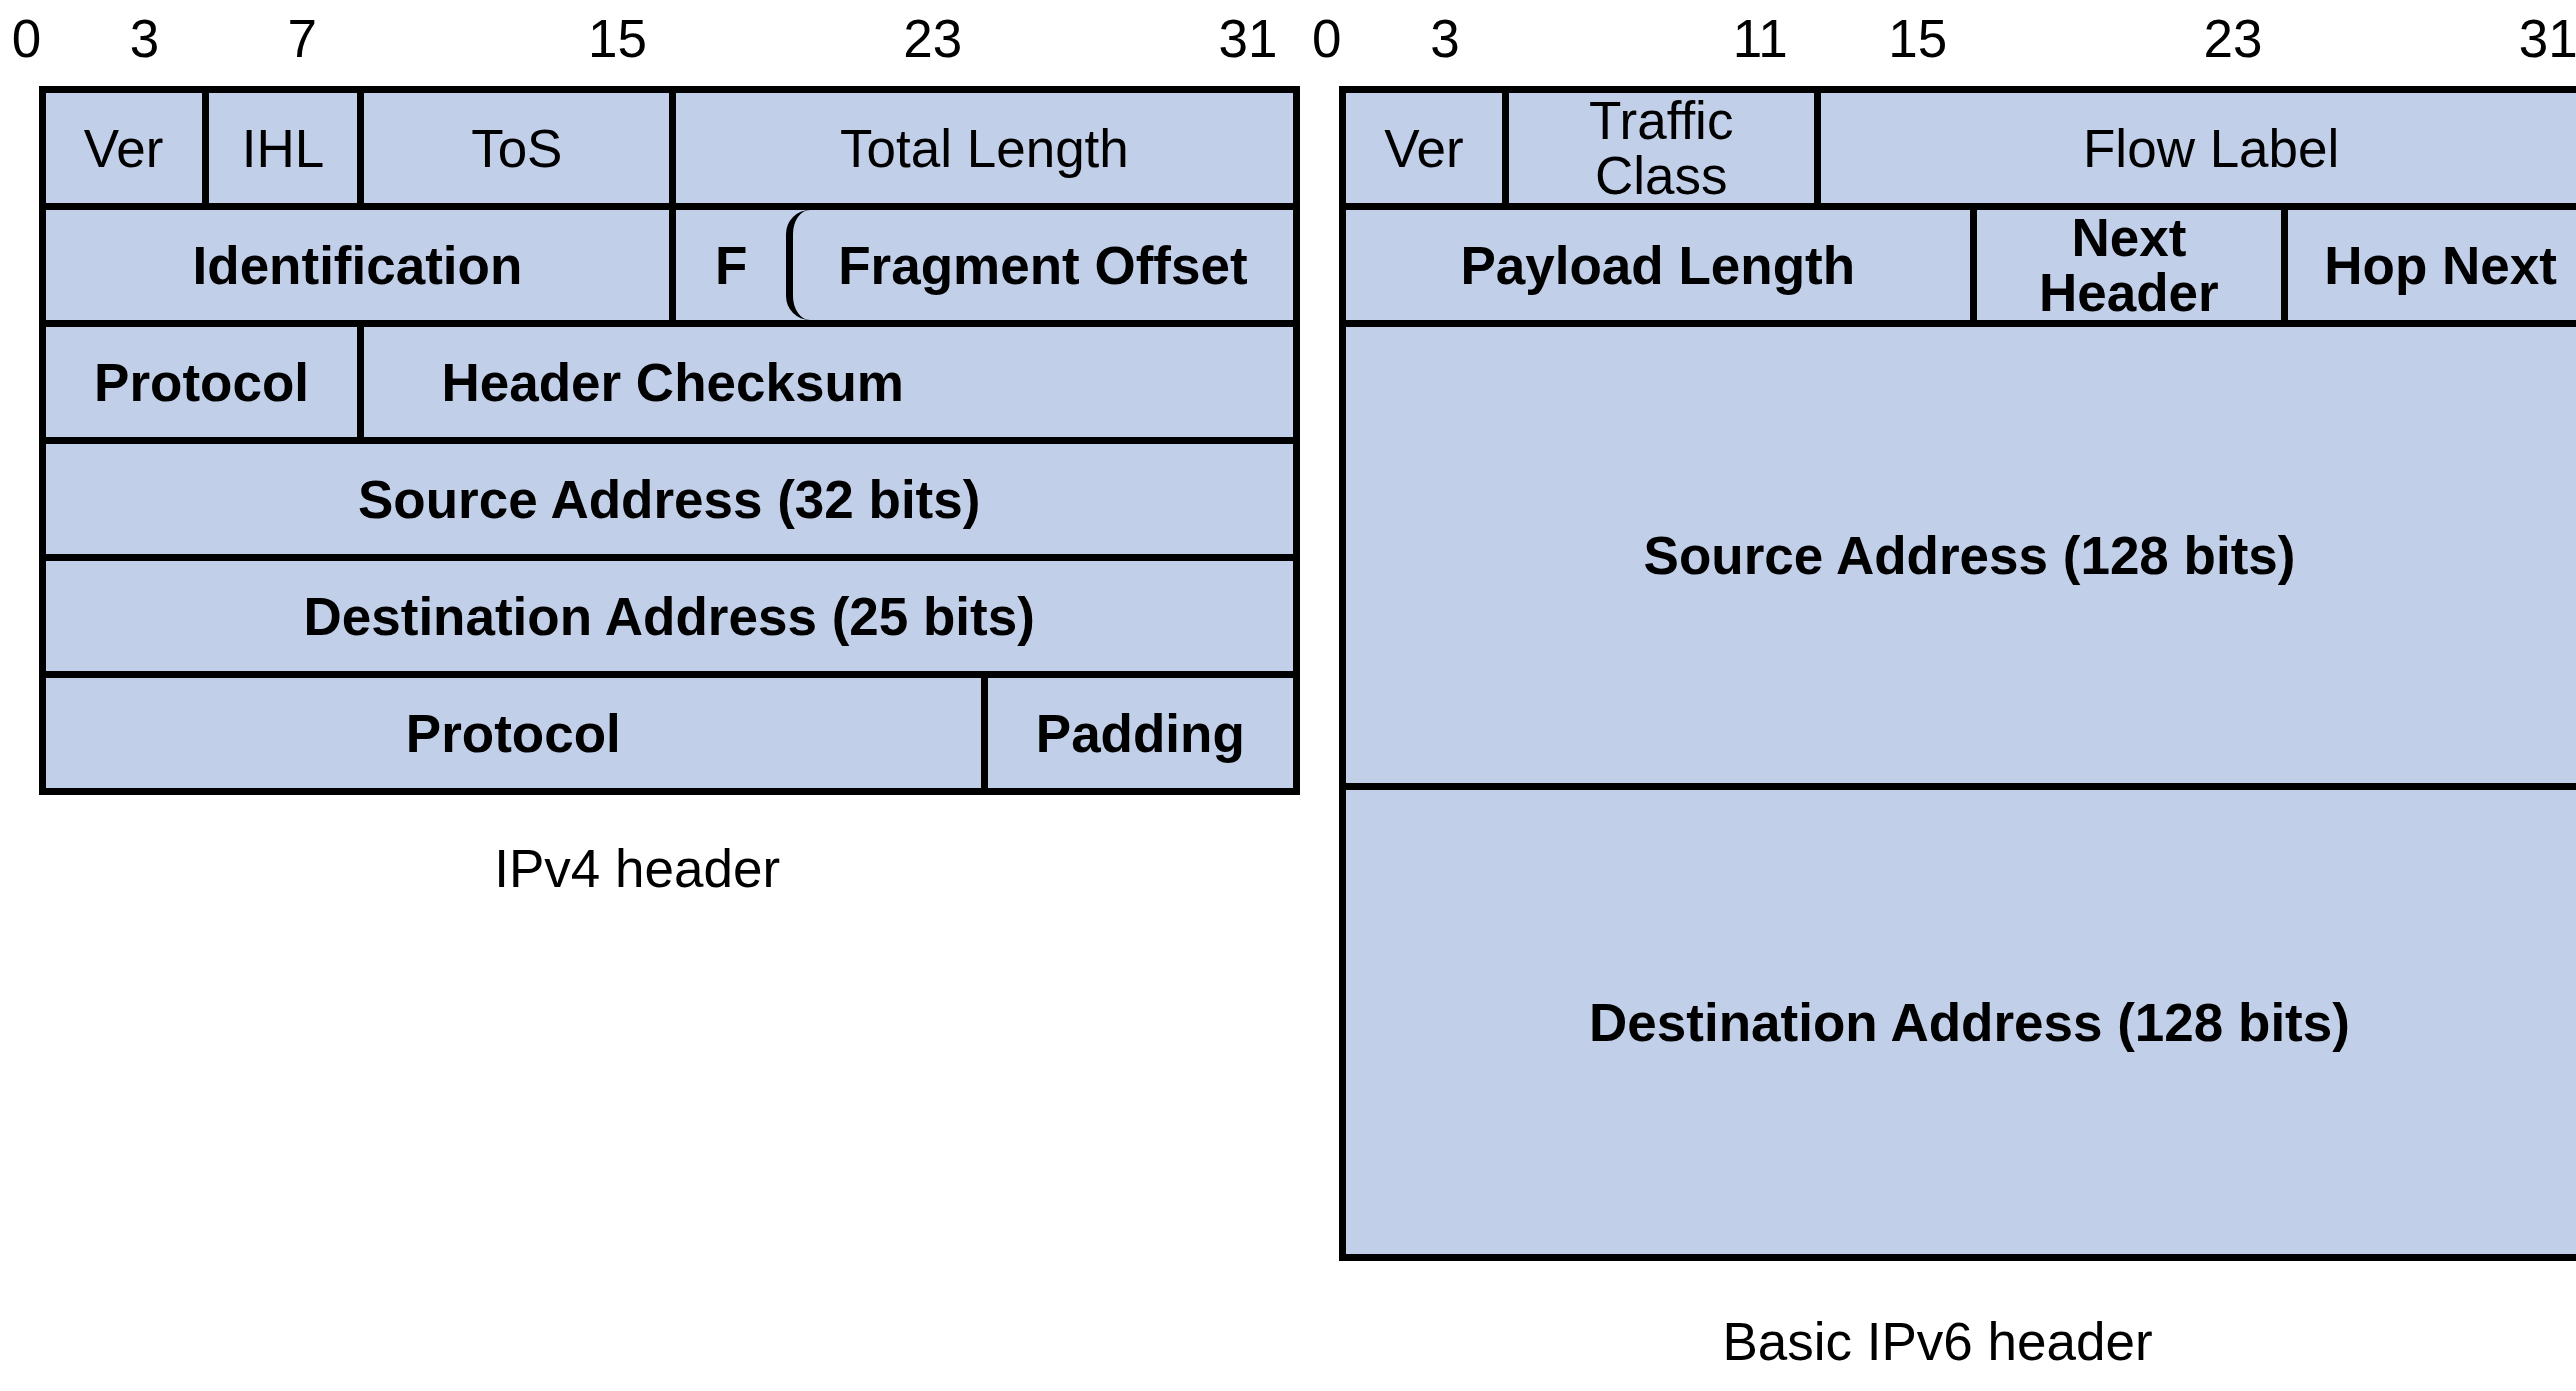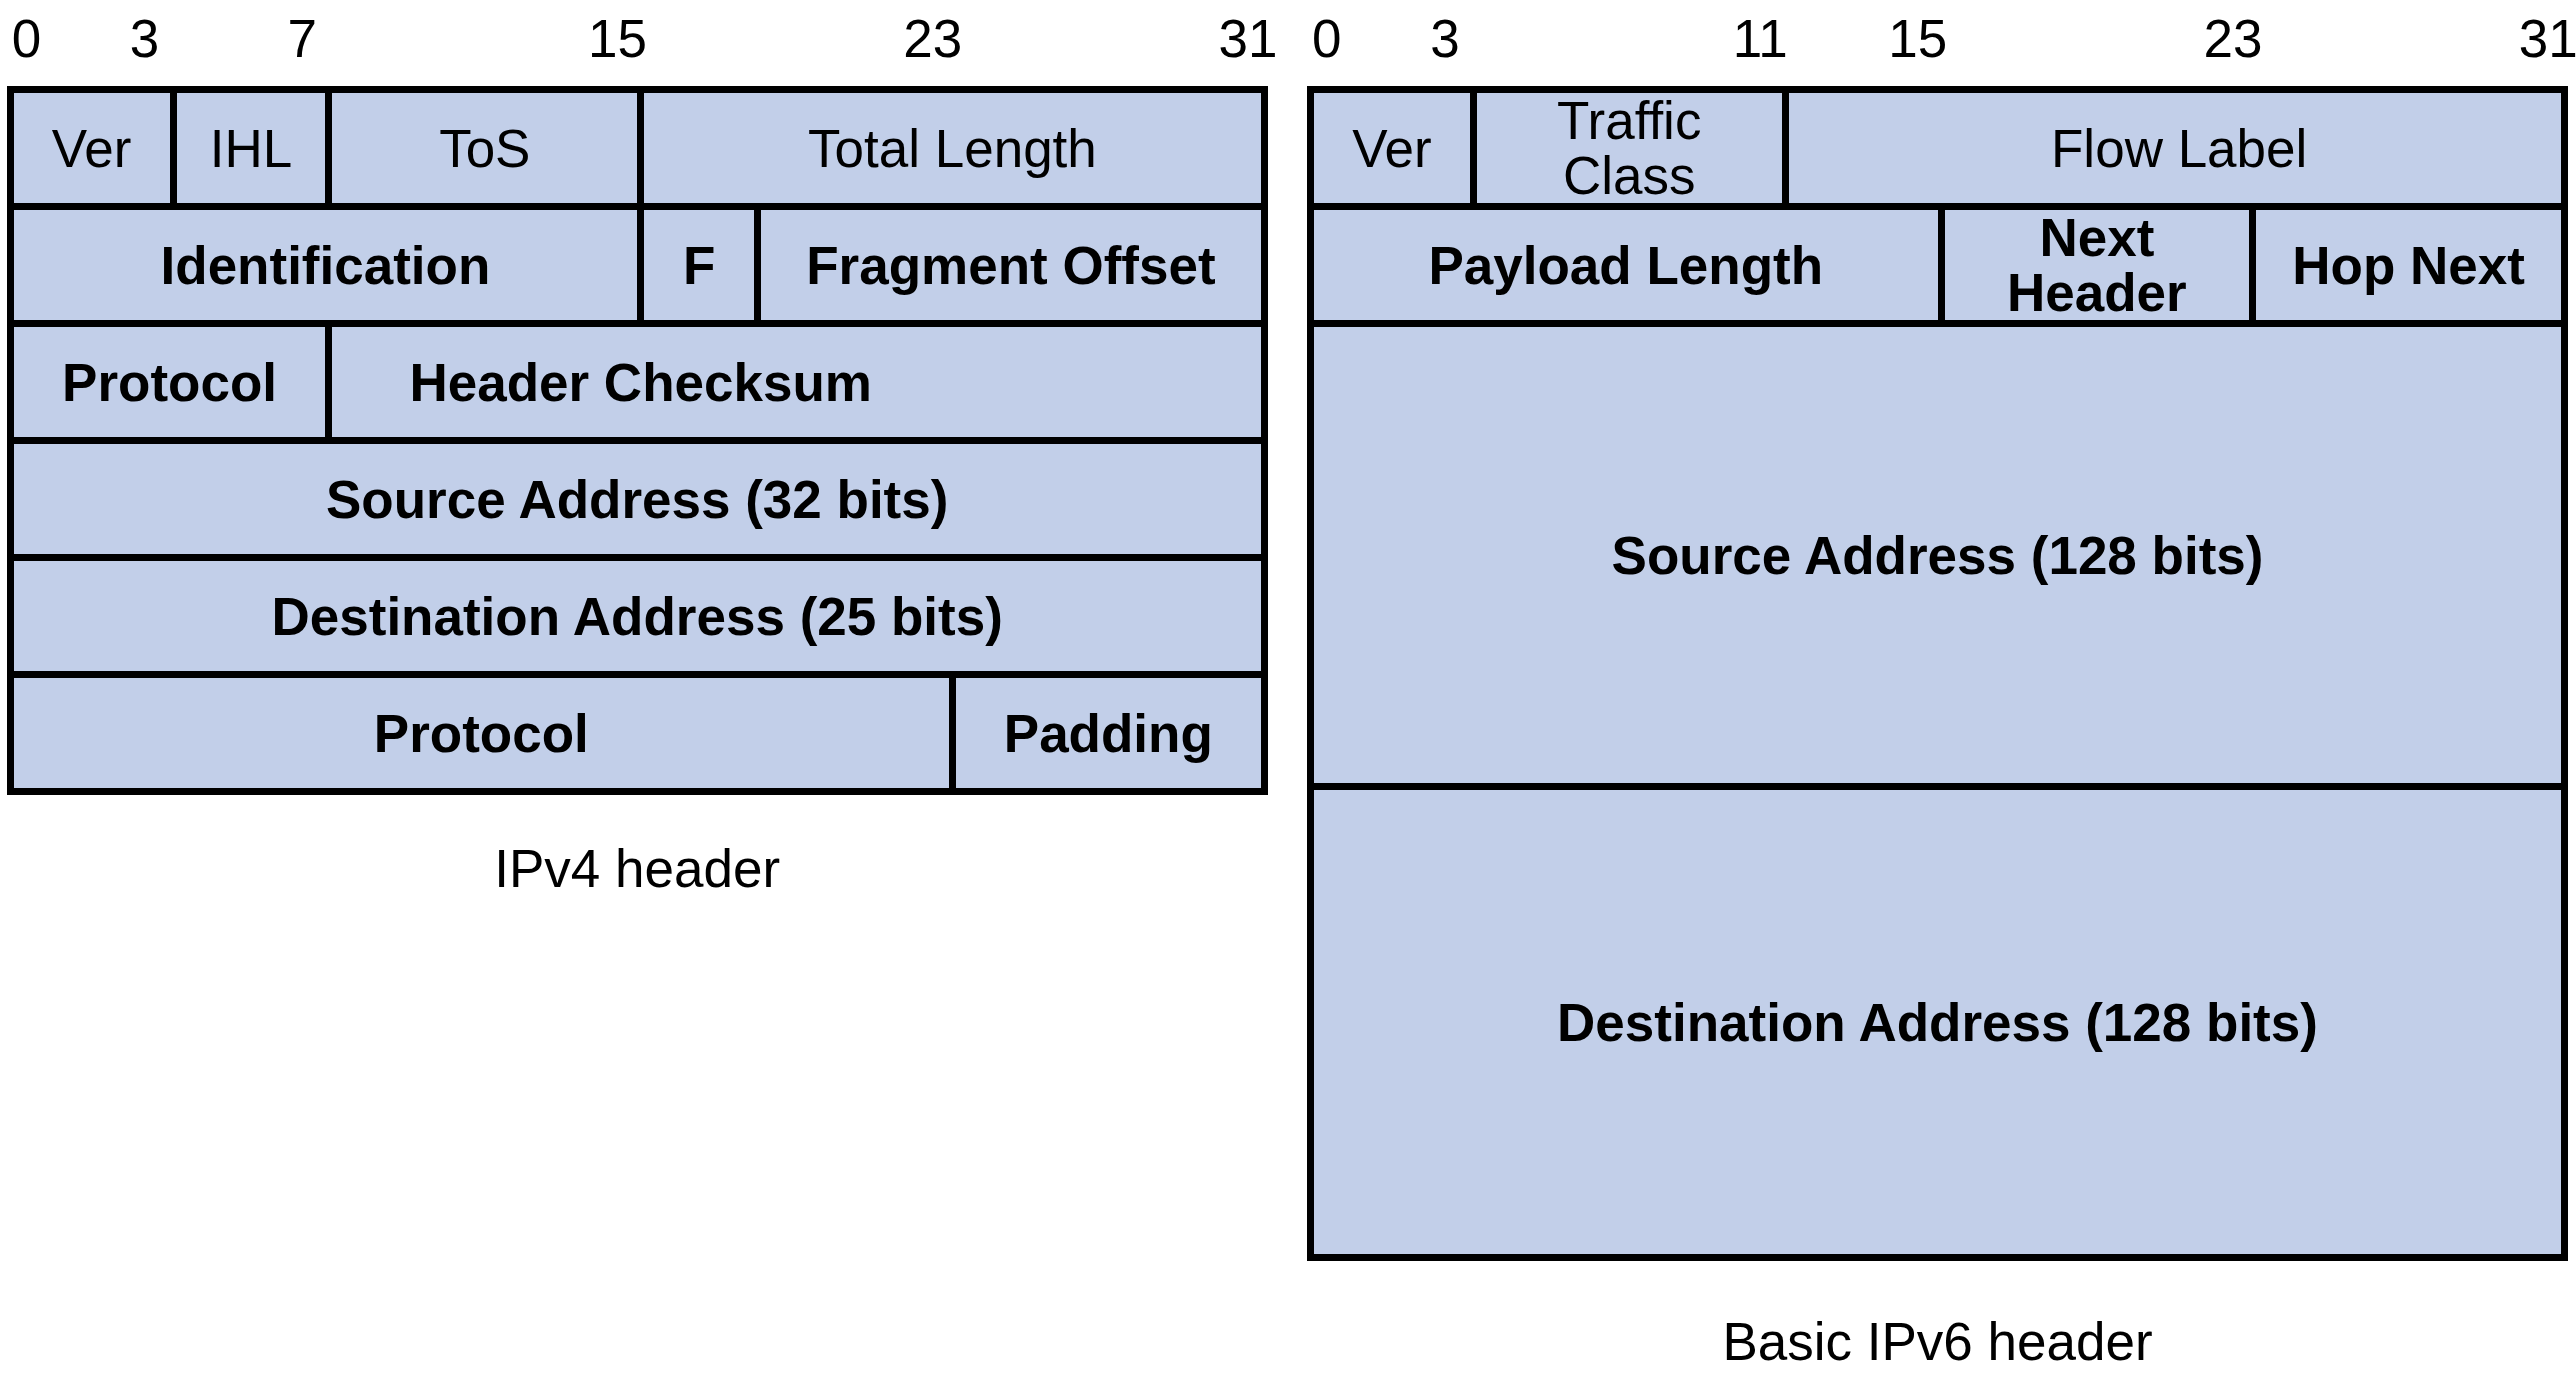--- a/index.html
+++ b/index.html
@@ -30,20 +30,21 @@
   }
 
   
   .htable {
     position: absolute;
     top: 86px;
     width: 1261px;
     box-sizing: border-box;
     border: 7.5px solid var(--border, #000000);
     background: var(--cell_fill, #c2cfe9);
+    margin-left: 32px;
   }
   .hrow {
     display: grid;
     grid-template-columns: repeat(32, 1fr);
   }
   .hrow + .hrow { border-top: 7.5px solid var(--border, #000000); font-weight: bold; }
   .r-std  { height: 110px; }
   .r-src6 { height: 456px; }
   .r-dst6 { height: 464px; }
 
@@ -56,21 +57,21 @@
     line-height: 55px;
     padding: 0 3.3px;
     box-sizing: border-box;
     overflow: hidden;
   }
   .cell + .cell { border-left: 7.5px solid var(--border, #000000); }
 
   .s3  { grid-column: span 3; }
   .s4  { grid-column: span 4; }
   .s8  { grid-column: span 8; }
-  .s13 { grid-column: span 13; }
+  .s13 { grid-column: span 13; border-radius: 24px; }
   .s16 { grid-column: span 16; }
   .s20 { grid-column: span 20; padding-left: 12px; }
   .s24 { grid-column: span 24; }
   .s32 { grid-column: span 32; }
 
   
   .wrap2 { padding: 0 52px; }
 
   .caption {
     position: absolute;

